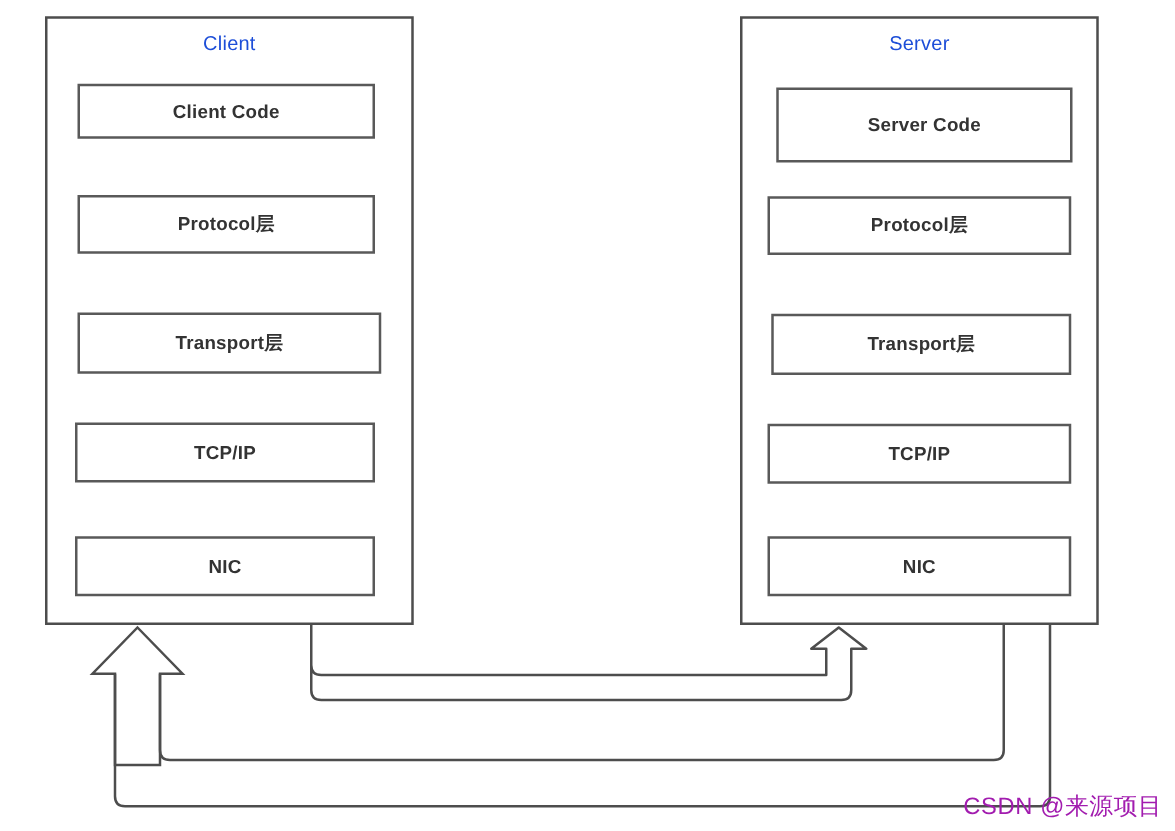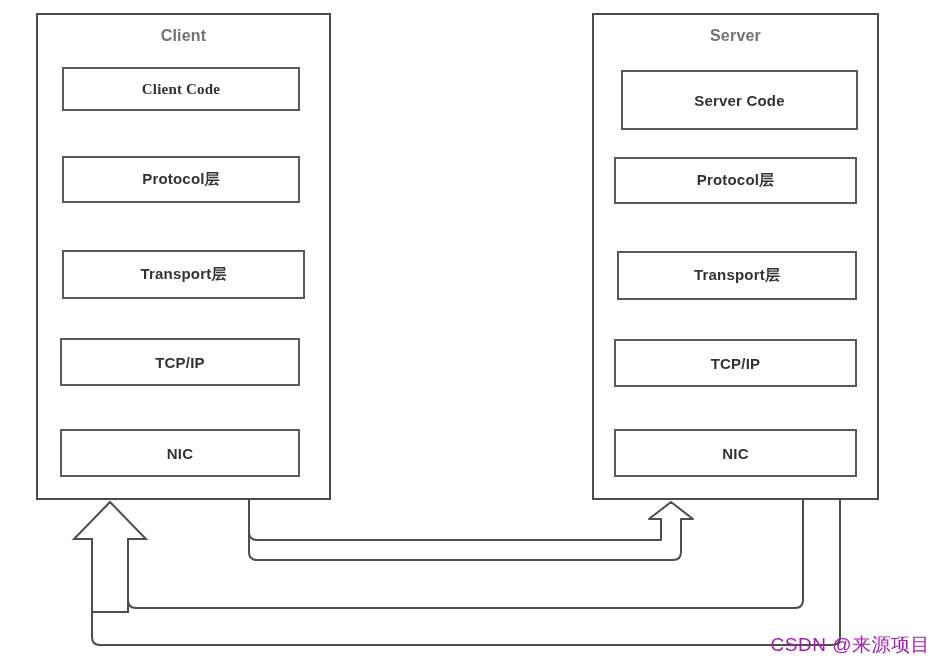--- a/index.html
+++ b/index.html
@@ -22,22 +22,22 @@
     box-sizing: border-box;
     border: 2px solid #4d4d4d;
     background: #ffffff;
   }
   .stack-title {
     position: absolute;
     left: 0;
     right: 0;
     text-align: center;
     font-size: 16px;
-    font-weight: bold;
-    color: #737373;
+    font-weight: normal;
+    color: #1d4ed8;
     letter-spacing: 0.2px;
   }
   .layer-box {
     position: absolute;
     box-sizing: border-box;
     border: 2px solid #595959;
     background: #ffffff;
     display: flex;
     align-items: center;
     justify-content: center;
@@ -66,21 +66,21 @@
 </style>
 </head>
 <body>
 
 <div id="canvas">
 
   <div class="stack" style="left:36px; top:13px; width:295px; height:487px;"></div>
 
   <div class="stack-title" style="left:36px; width:295px; top:27px;">Client</div>
 
-  <div class="layer-box" style="left:62px; top:67px; width:238px; height:44px;font-family:Liberation Serif, serif;">Client Code</div>
+  <div class="layer-box" style="left:62px; top:67px; width:238px; height:44px;">Client Code</div>
 
   <div class="layer-box" style="left:62px; top:156px; width:238px; height:47px;">Protocol层</div>
 
   <div class="layer-box" style="left:62px; top:250px; width:243px; height:49px;">Transport层</div>
 
   <div class="layer-box" style="left:60px; top:338px; width:240px; height:48px;">TCP/IP</div>
 
   <div class="layer-box" style="left:60px; top:429px; width:240px; height:48px;">NIC</div>
 
   <div class="stack" style="left:592px; top:13px; width:287px; height:487px;"></div>

